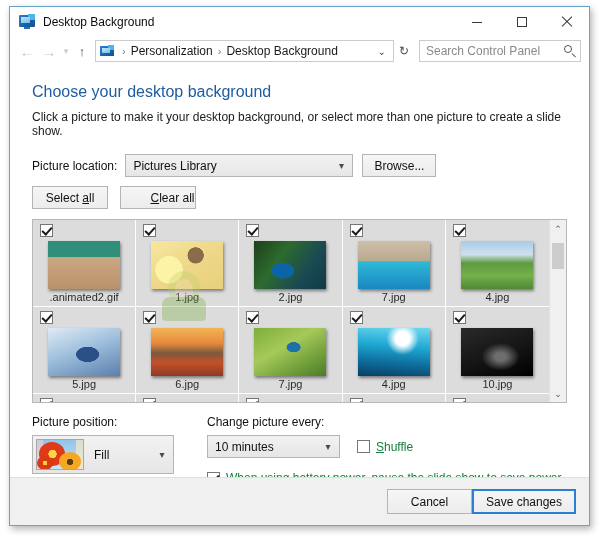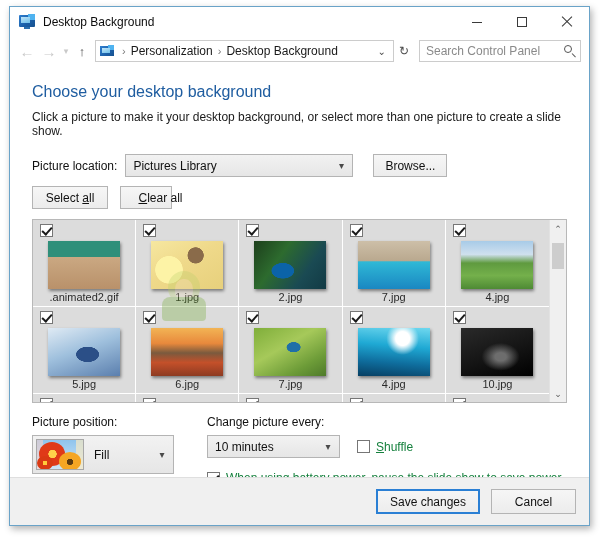--- a/index.html
+++ b/index.html
@@ -292,28 +292,28 @@
     font-size: 12px;
     color: #111;
     display: inline-flex;
     align-items: center;
     justify-content: center;
     box-sizing: border-box;
     cursor: default;
     font-family: "Liberation Sans", sans-serif;
     white-space: nowrap;
   }
-  #browse-button { width: 74px; margin-left: 20px; }
+  #browse-button { width: 74px; margin-left: 9px; }
 
   .row-selects {
     display: flex;
     margin-top: 9px;
   }
   #select-all-button { width: 76px; }
-  #clear-all-button  { width: 52px; margin-left: 12px; padding-left: 29px; }
+  #clear-all-button  { width: 76px; margin-left: 12px; padding-left: 29px; }
   .ak { text-decoration: underline; }
 
   
   .grid-frame {
     margin-top: 10px;
     height: 184px;
     border: 1px solid #b8b8b8;
     background: #ffffff;
     display: flex;
     box-sizing: border-box;
@@ -821,17 +821,17 @@
       <div class="wm-logo">
         <div class="wm-head"></div>
         <div class="wm-face"></div>
         <div class="wm-body"></div>
       </div>
     </div>
 
   </div>
 
   <div class="footer">
+    <div class="btn" id="cancel-button">Cancel</div>
     <div class="btn" id="save-changes-button">Save changes</div>
-    <div class="btn" id="cancel-button">Cancel</div>
   </div>
 
 </div>
 
 </body></html>

